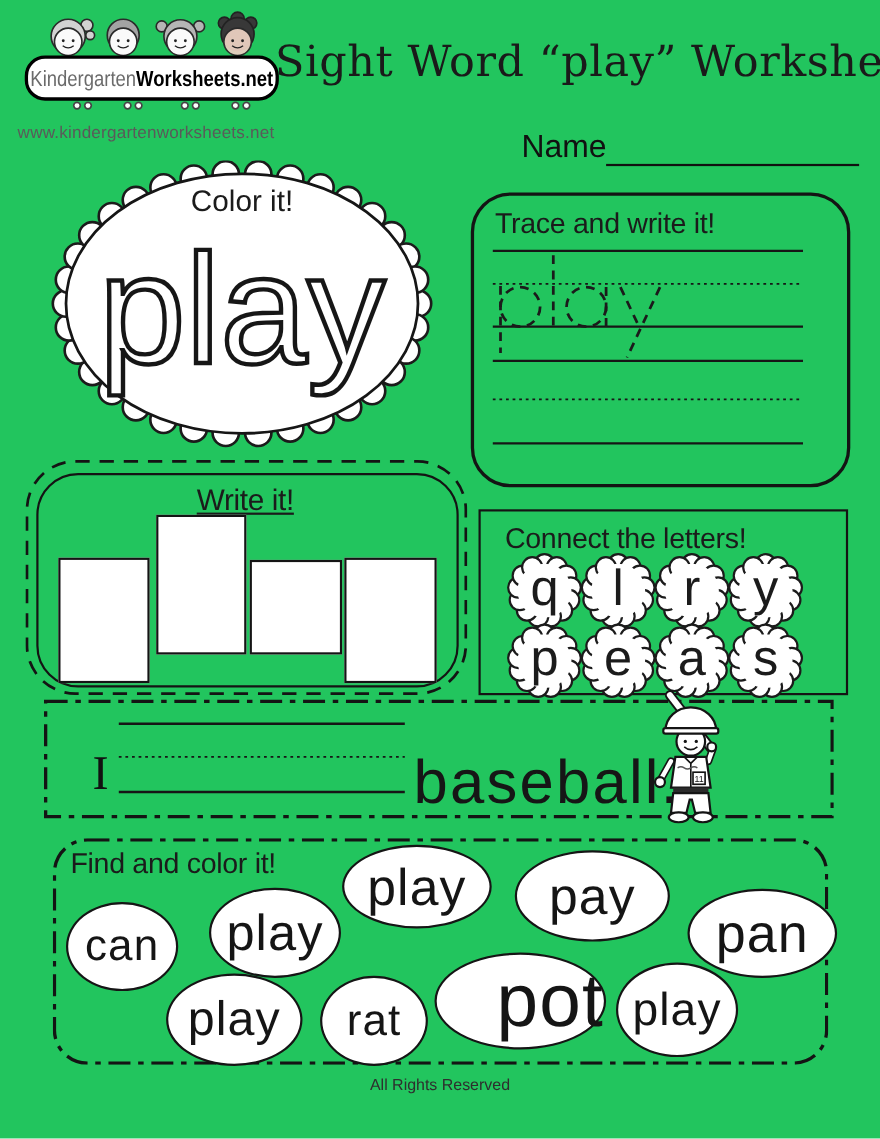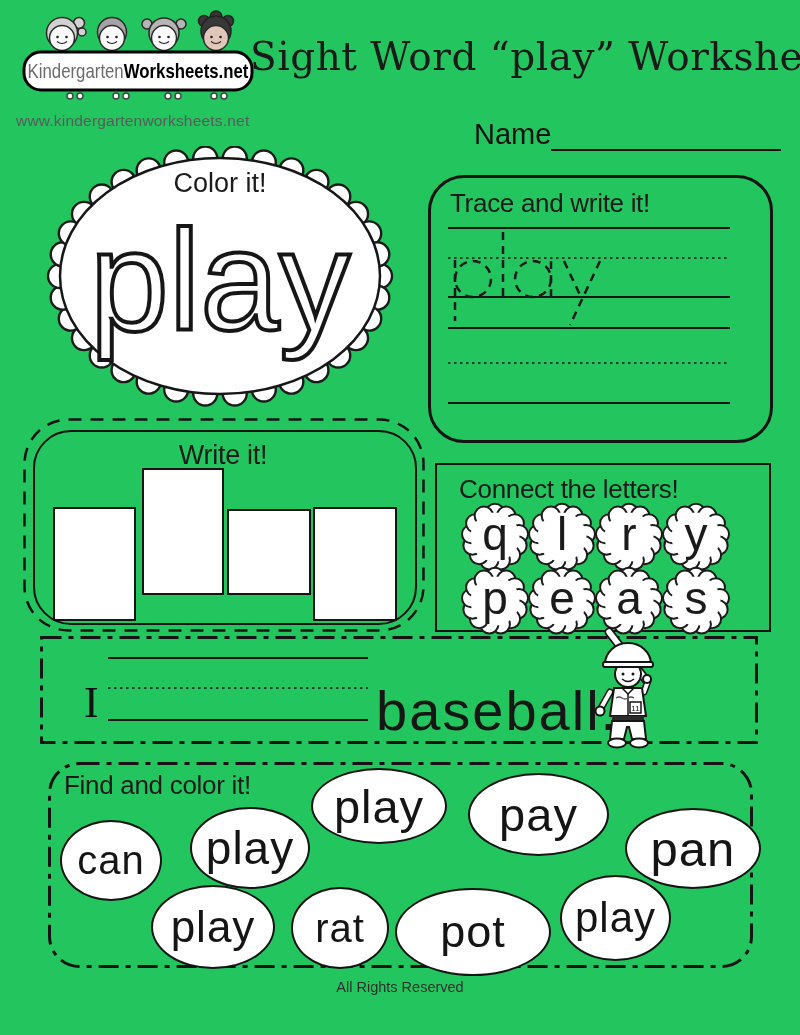--- a/index.html
+++ b/index.html
@@ -13,21 +13,21 @@
   #title{left:250px;top:34px;width:550px;text-align:center;font-family:"DejaVu Serif",serif;
          font-size:39px;color:#1a1a1a;white-space:nowrap;letter-spacing:.5px;}
   #name-row{left:445px;top:118px;margin-left:29px;}
   #name-label{font-size:29px;color:#111;}
   #name-line{display:inline-block;width:230px;height:30px;border-bottom:2.5px solid #111;vertical-align:bottom;}
   
   #trace-box{left:428px;top:175px;width:339px;height:262px;border:3px solid #141414;border-radius:36px;}
   #trace-heading{left:450px;top:188px;font-size:26px;}
   
   #write-inner{left:33px;top:430px;width:380px;height:191px;border:2.5px solid #141414;border-radius:38px;}
-  #write-heading{left:33px;top:440px;width:380px;text-align:center;font-size:27px;}
+  #write-heading{left:33px;top:440px;width:380px;text-align:center;font-size:27px;text-decoration:underline;}
   .letterbox{border:2px solid #141414;background:#fff;}
   #box-p{left:53px;top:507px;width:79px;height:110px;}
   #box-l{left:142px;top:468px;width:78px;height:123px;}
   #box-a{left:227px;top:509px;width:80px;height:82px;}
   #box-y{left:313px;top:507px;width:80px;height:110px;}
   
   #connect-box{left:435px;top:463px;width:332px;height:165px;border:2.5px solid #141414;}
   #connect-heading{left:459px;top:474px;font-size:26px;}
   .flower{overflow:visible;}
   [data-petals] circle{fill:#fff;stroke:#1b1b1b;stroke-width:2;}
@@ -41,21 +41,21 @@
   #find-heading{left:64px;top:770px;font-size:26px;}
   .word-oval{border:2.2px solid #151515;border-radius:50%;display:flex;align-items:center;justify-content:center;
              color:#151515;letter-spacing:1px;background:#fff;}
   #oval-0{left:60px;top:820px;width:98px;height:77px;font-size:40px;}
   #oval-1{left:190px;top:807px;width:116px;height:78px;font-size:46px;}
   #oval-2{left:311px;top:768px;width:132px;height:72px;font-size:47px;}
   #oval-3{left:468px;top:773px;width:137px;height:79px;font-size:47px;}
   #oval-4{left:625px;top:808px;width:132px;height:77px;font-size:49px;}
   #oval-5{left:151px;top:885px;width:120px;height:80px;font-size:44px;}
   #oval-6{left:291px;top:887px;width:94px;height:78px;font-size:40px;}
-  #oval-7{left:395px;top:888px;width:152px;height:84px;font-size:45px;}
+  #oval-7{left:395px;top:866px;width:152px;height:84px;font-size:68px;justify-content:flex-end;}
   #oval-8{left:560px;top:875px;width:107px;height:82px;font-size:42px;}
   
   #footer{left:0;top:977px;width:800px;text-align:center;font-size:14.5px;color:#2e2e2e;line-height:1.4;}
   .sr{position:absolute;width:1px;height:1px;overflow:hidden;clip-path:inset(50%);white-space:nowrap;}
   svg{display:block;}
   svg.abs{pointer-events:none;}
 </style>
 </head>
 <body>
 

